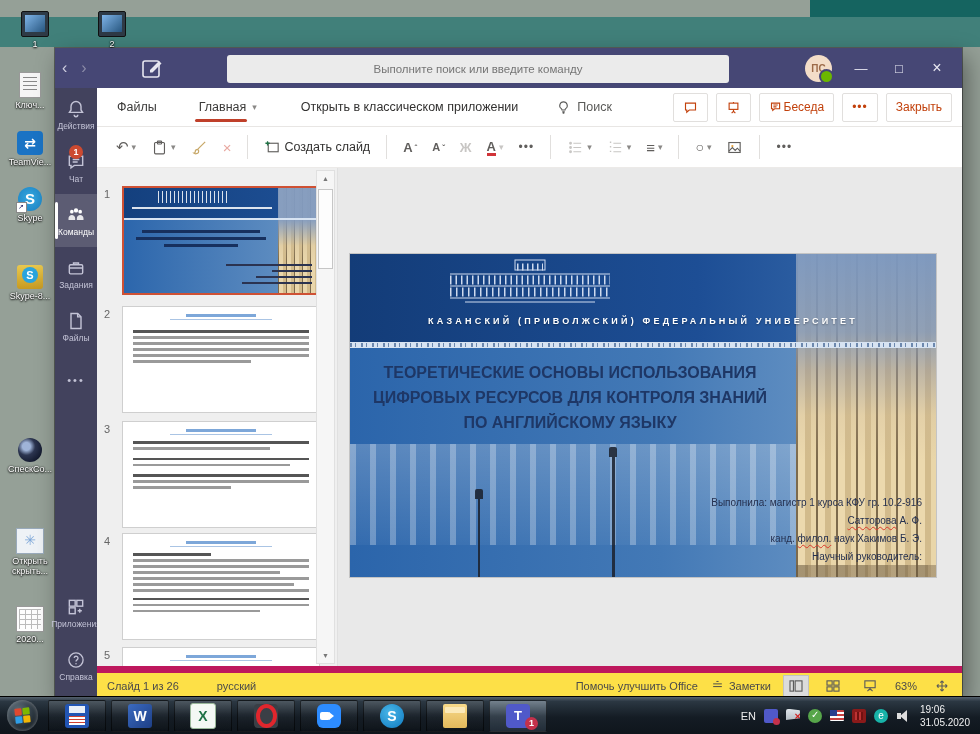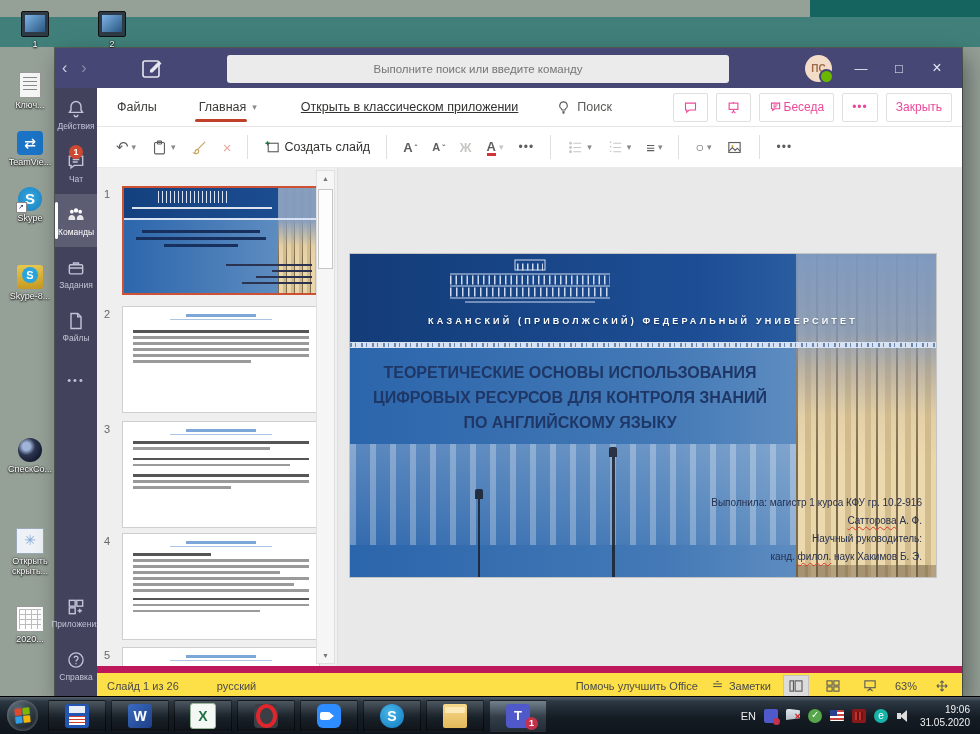--- a/index.html
+++ b/index.html
@@ -63,25 +63,25 @@
   .sb-dots{letter-spacing:2px;font-size:11px;color:#c3c3d6;}
   .sb-spacer{flex:1;}
   
   .app{flex:1;display:flex;flex-direction:column;background:#fff;min-width:0;}
   .tabs-row{height:38px;display:flex;align-items:center;padding-left:16px;font-size:12.5px;color:#3b3a39;
      border-bottom:1px solid #e8e6e4;}
   .tab{cursor:pointer;padding:0 4px;}
   .tab-home{margin-left:34px;display:flex;align-items:center;gap:6px;position:relative;font-weight:normal;height:100%;line-height:38px;}
   .tab-home::after{content:"";position:absolute;left:0;right:14px;bottom:4px;height:3px;background:#c0402a;border-radius:2px;}
   .ddv{color:#8a8886;font-size:9px;}
-  .open-classic{margin-left:40px;cursor:pointer;color:#323130;text-decoration:underline;}
+  .open-classic{margin-left:40px;cursor:pointer;color:#323130;}
   .ppt-search{margin-left:38px;display:flex;align-items:center;gap:6px;color:#5a5a58;cursor:pointer;}
   .ppt-search svg{width:15px;height:15px;}
   .rb-actions{margin-left:auto;display:flex;align-items:center;gap:8px;padding-right:10px;}
-  .rb-btn{border:1px solid #e1dfdd;background:#fff;color:#ec4899;height:27px;display:flex;align-items:center;
+  .rb-btn{border:1px solid #e1dfdd;background:#fff;color:#c2410c;height:27px;display:flex;align-items:center;
      padding:0 9px;font-size:12px;border-radius:2px;cursor:pointer;}
   .rb-btn svg{width:15px;height:15px;}
   
   .toolbar{height:40px;display:flex;align-items:center;gap:9px;padding-left:16px;color:#605e5c;font-size:13px;
      border-bottom:1px solid #eceae8;}
   .tool{display:flex;align-items:center;gap:3px;cursor:pointer;padding:2px 3px;border-radius:2px;}
   .tool svg{width:17px;height:17px;}
   .tool.dis{color:#c8c6c4;cursor:default;}
   .tdiv{width:1px;height:24px;background:#e1dfdd;margin:0 4px;}
   .undo-g{font-size:15px;}
@@ -205,21 +205,21 @@
   .tri-check{background:#57a64a;border-radius:50%;}
   .tri-check::after{content:"✓";position:absolute;color:#fff;font-size:10px;left:3px;top:0px;}
   .tri-usflag{background:repeating-linear-gradient(180deg,#c84040 0 2px,#fff 2px 4px);border-radius:1px;height:11px;}
   .tri-usflag::after{content:"";position:absolute;left:0;top:0;width:7px;height:6px;background:#2a3f8f;}
   .tri-red{background:#8a1a1a;}
   .tri-red::after{content:"";position:absolute;inset:3px;background:repeating-linear-gradient(90deg,#b33 0 2px,#701010 2px 4px);}
   .tri-e{background:#18b3a8;border-radius:50%;color:#fff;font-size:10px;text-align:center;line-height:14px;}
   .tri-spk{width:16px;}
   .tri-spk::before{content:"";position:absolute;left:1px;top:4px;width:4px;height:6px;background:#ddd;}
   .tri-spk::after{content:"";position:absolute;left:4px;top:1px;border:6px solid transparent;border-right:7px solid #ddd;border-left:0;}
-  .tray-clock{text-align:right;font-size:10px;line-height:13px;color:#f2f2f2;cursor:pointer;}
+  .tray-clock{text-align:left;font-size:10px;line-height:13px;color:#f2f2f2;cursor:pointer;}
 </style>
 </head>
 <body>
 
 <div class="desktop">
   <div class="teal-band"></div>
   <div class="teal-corner"></div>
 
   <div class="dicon" style="left:9px;top:11px">
     <div class="ic ic-monitor"></div>
@@ -575,22 +575,22 @@
               <span class="lamp" style="left:262px;height:120px;width:3px"></span>
             </div>
             <div class="sl-title">
               <div>ТЕОРЕТИЧЕСКИЕ ОСНОВЫ ИСПОЛЬЗОВАНИЯ</div>
               <div>ЦИФРОВЫХ РЕСУРСОВ ДЛЯ КОНТРОЛЯ ЗНАНИЙ</div>
               <div>ПО АНГЛИЙСКОМУ ЯЗЫКУ</div>
             </div>
             <div class="sl-credits">
               <div>Выполнила: магистр 1 курса КФУ гр. 10.2-916</div>
               <div><span class="wavy">Сатторова</span><span> А. Ф.</span></div>
+              <div><span>канд. </span><span class="wavy">филол.</span><span> наук Хакимов Б. Э.</span></div>
               <div>Научный руководитель:</div>
-              <div><span>канд. </span><span class="wavy">филол.</span><span> наук Хакимов Б. Э.</span></div>
             </div>
           </div>
         </div>
       </div>
 
       <div class="statusbar">
         <div class="st-left">
           <span>Слайд 1 из 26</span>
           <span>русский</span>
         </div>

